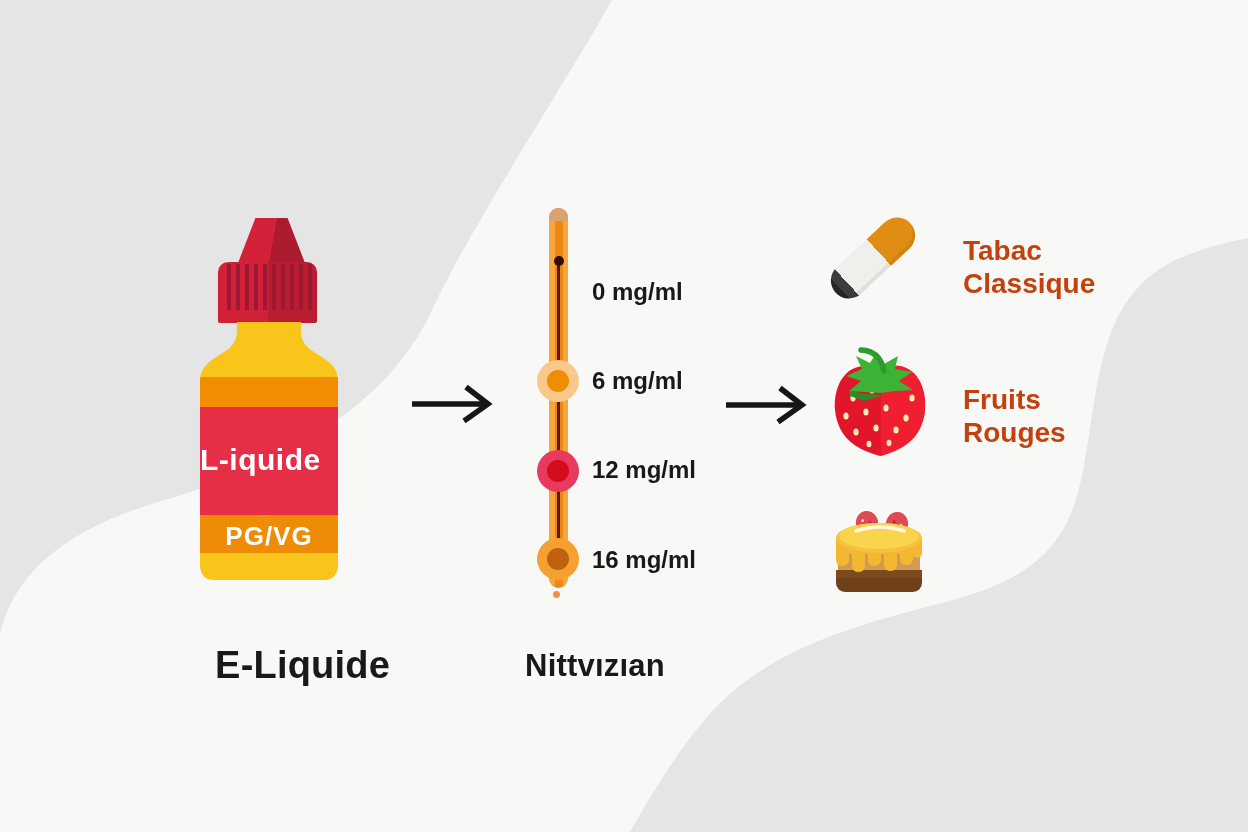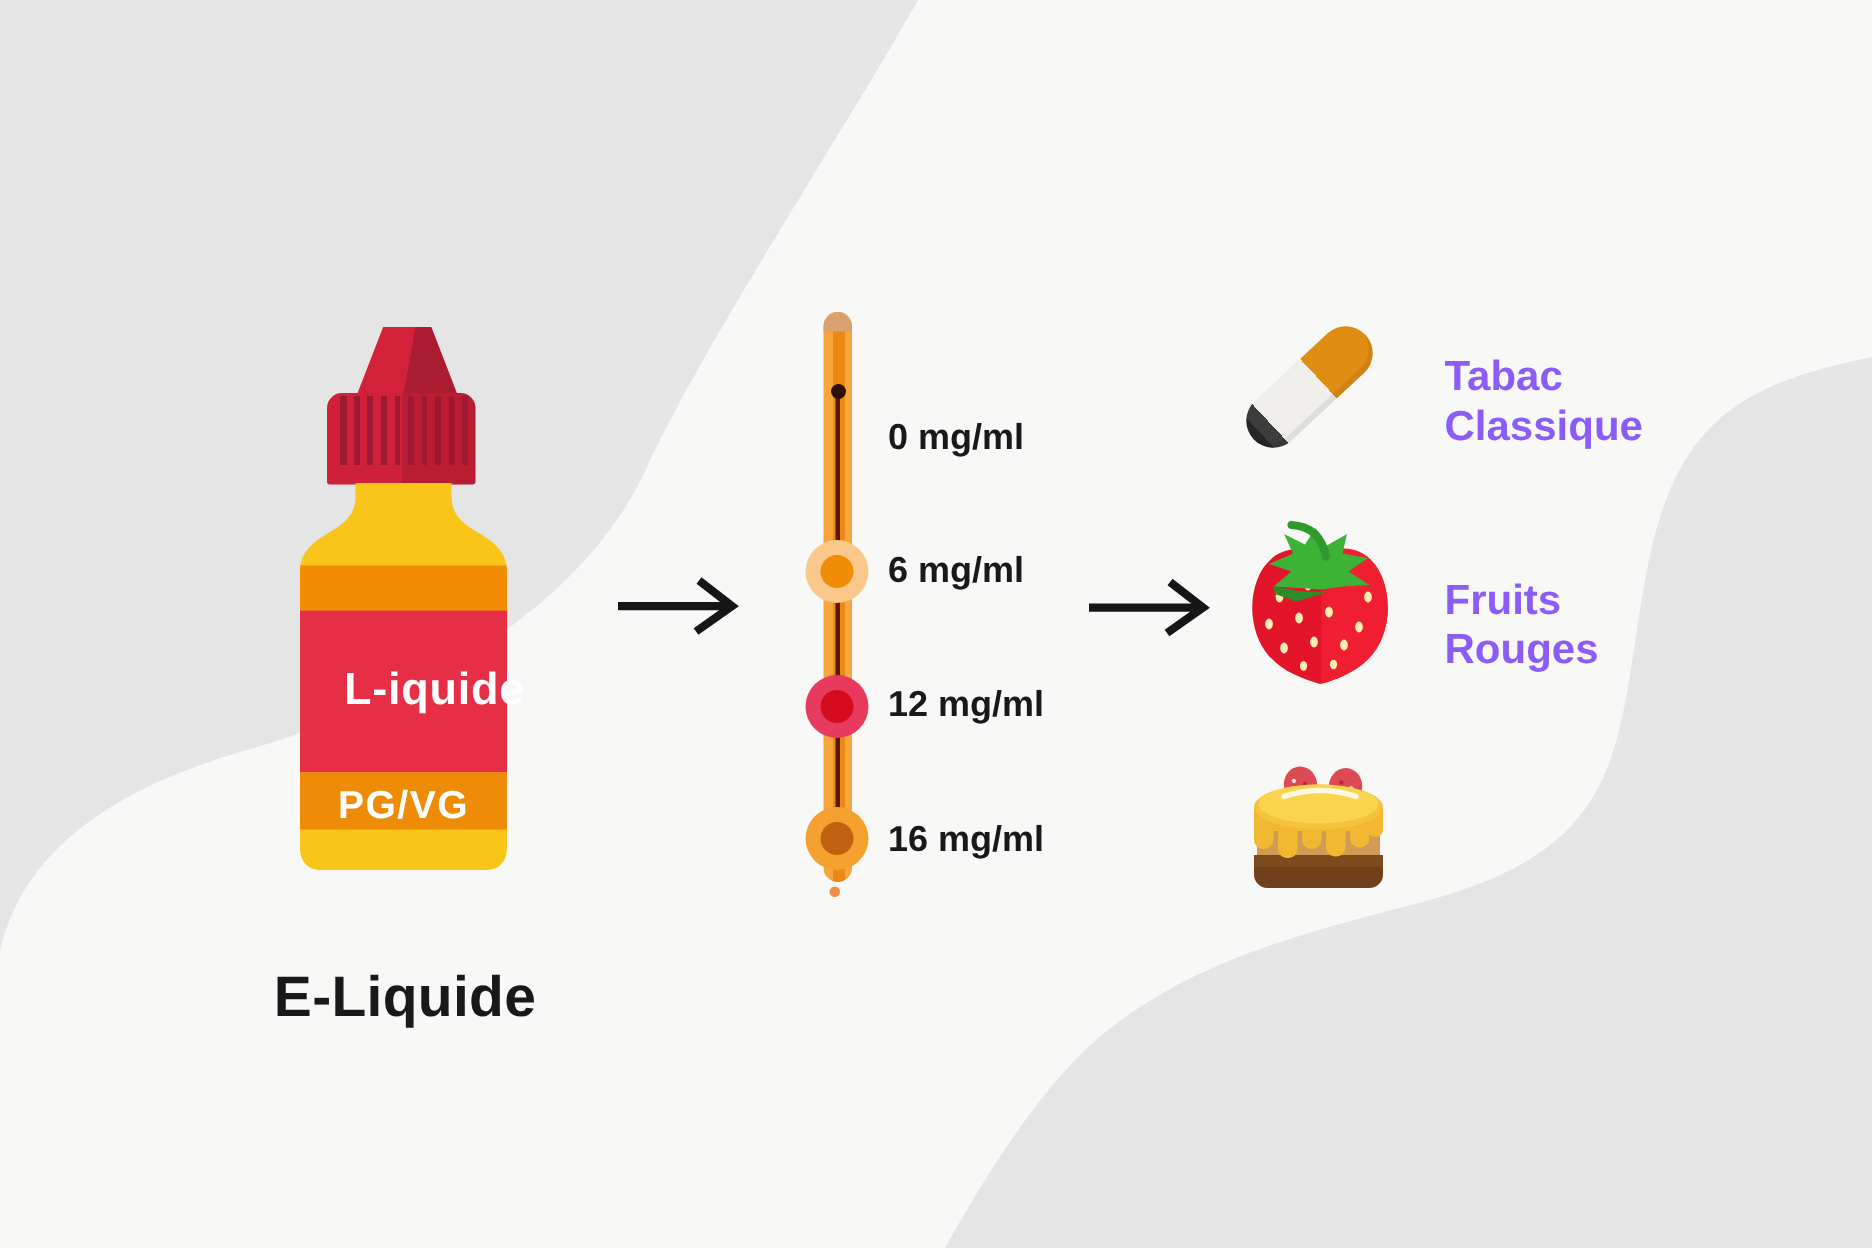--- a/index.html
+++ b/index.html
@@ -8,48 +8,48 @@
     font-family:"Liberation Sans","DejaVu Sans",sans-serif;
     background:#f8f8f7;
   }
   .abs{position:absolute;}
   .canvas{position:absolute;inset:0;width:1248px;height:832px;}
 
   
   .caption{
     font-weight:700;color:#191919;text-align:center;letter-spacing:0.2px;
   }
-  .caption-left{font-size:38px;left:150px;top:644px;width:240px;}
+  .caption-left{font-size:38px;left:150px;top:644px;width:240px;text-align:right;}
   .caption-mid{font-size:31px;left:475px;top:648px;width:240px;}
 
   .mg-label{
     position:absolute;left:592px;font-size:24px;font-weight:700;color:#191919;white-space:nowrap;
   }
   .flavor-label{
-    position:absolute;left:963px;font-size:28px;font-weight:700;color:#8b5cf6;line-height:33px;white-space:nowrap;
+    position:absolute;left:963px;font-size:28px;font-weight:700;color:#c2410c;line-height:33px;white-space:nowrap;
   }
 
   
   .bottle-tip{
     left:238px;top:218px;width:67px;height:45px;
     background:linear-gradient(100deg,#d4213a 52%,#ab1c30 52%);
     -webkit-clip-path:polygon(26% 0,74% 0,100% 100%,0 100%);
     clip-path:polygon(26% 0,74% 0,100% 100%,0 100%);
   }
   .bottle-cap{
     left:218px;top:262px;width:99px;height:61px;
     background:#d02139;border-radius:10px 10px 2px 2px;overflow:hidden;
   }
   .cap-shade{position:absolute;left:50%;top:0;width:50%;height:100%;background:rgba(60,0,12,0.14);}
   .cap-ribs{
     position:absolute;left:4px;top:2px;right:4px;height:46px;
     background:repeating-linear-gradient(90deg,rgba(0,0,0,0) 0 5px,#9d1830 5px 9px);
   }
   .bottle-label{
-    left:212px;top:443px;width:138px;text-align:right;
+    left:200px;top:443px;width:138px;text-align:left;
     font-size:30px;font-weight:700;color:#ffffff;letter-spacing:0.5px;
   }
   .bottle-sublabel{
     left:200px;top:521px;width:138px;text-align:center;
     font-size:26px;font-weight:700;color:#ffffff;letter-spacing:1px;
   }
 
   
   .thermo-rod{
     left:549px;top:208px;width:19px;height:380px;border-radius:10px;
@@ -128,20 +128,21 @@
   <div class="marker m16" style="top:538px;">
       <div class="marker-inner"></div>
     </div>
   <div class="abs thermo-drip"></div>
 
   <div class="mg-label" style="top:278px;">0 mg/ml</div>
   <div class="mg-label" style="top:367px;">6 mg/ml</div>
   <div class="mg-label" style="top:456px;">12 mg/ml</div>
   <div class="mg-label" style="top:546px;text-align:right;">16 mg/ml</div>
 
+  <div class="abs caption caption-mid">Nittvızıan</div>
 
   <svg class="abs" width="86" height="40" viewBox="0 0 86 40" style="left:723px;top:385px;">
     <line x1="3" y1="20" x2="77" y2="20" stroke="#161616" stroke-width="5.5"></line>
     <polyline points="57,3 79,20 55,37" fill="none" stroke="#161616" stroke-width="5.5"></polyline>
   </svg>
 
   <div class="abs cigarette"></div>
   <div class="flavor-label" style="top:234px;">
     <div>Tabac</div>
     <div>Classique</div>

